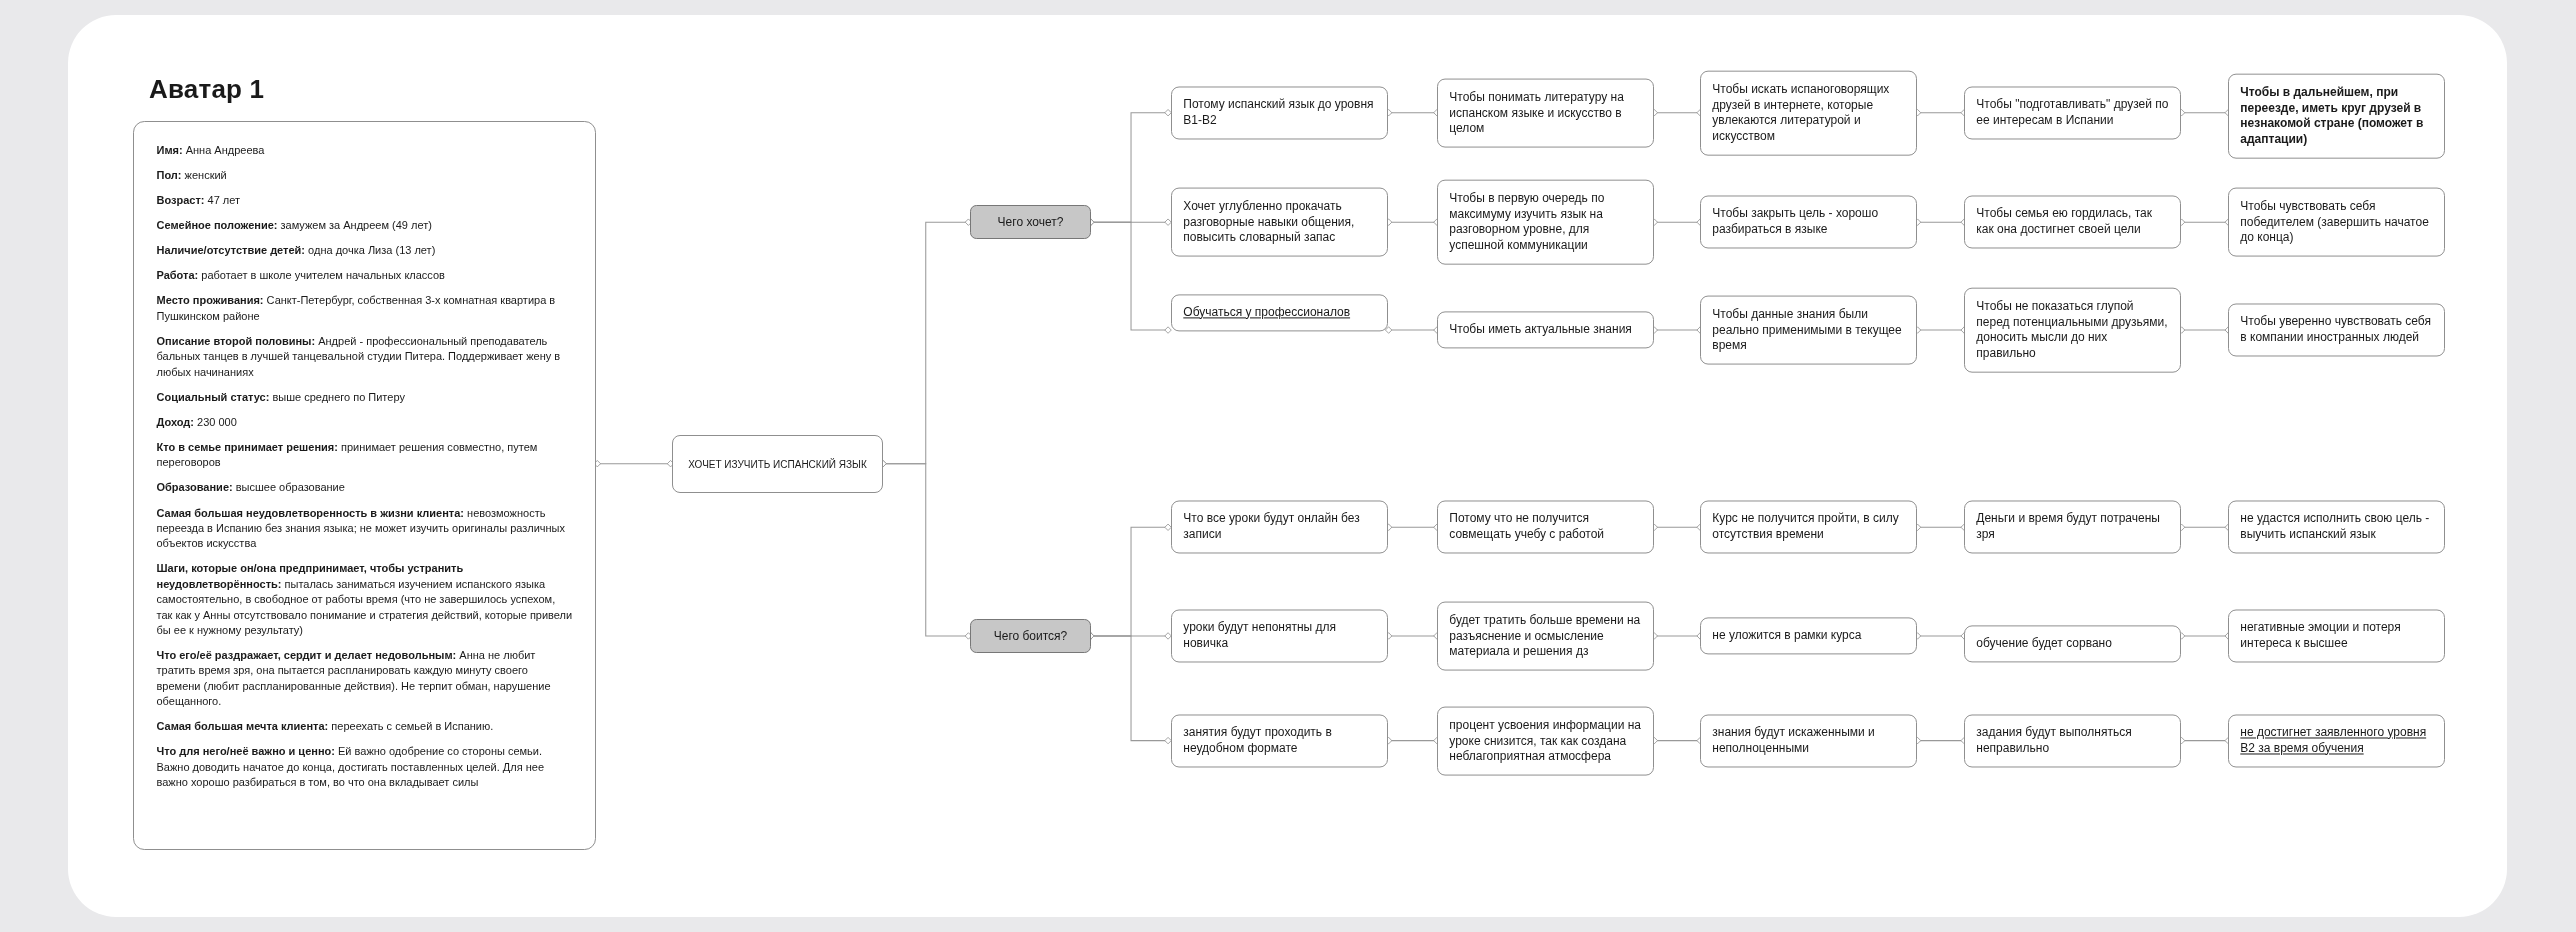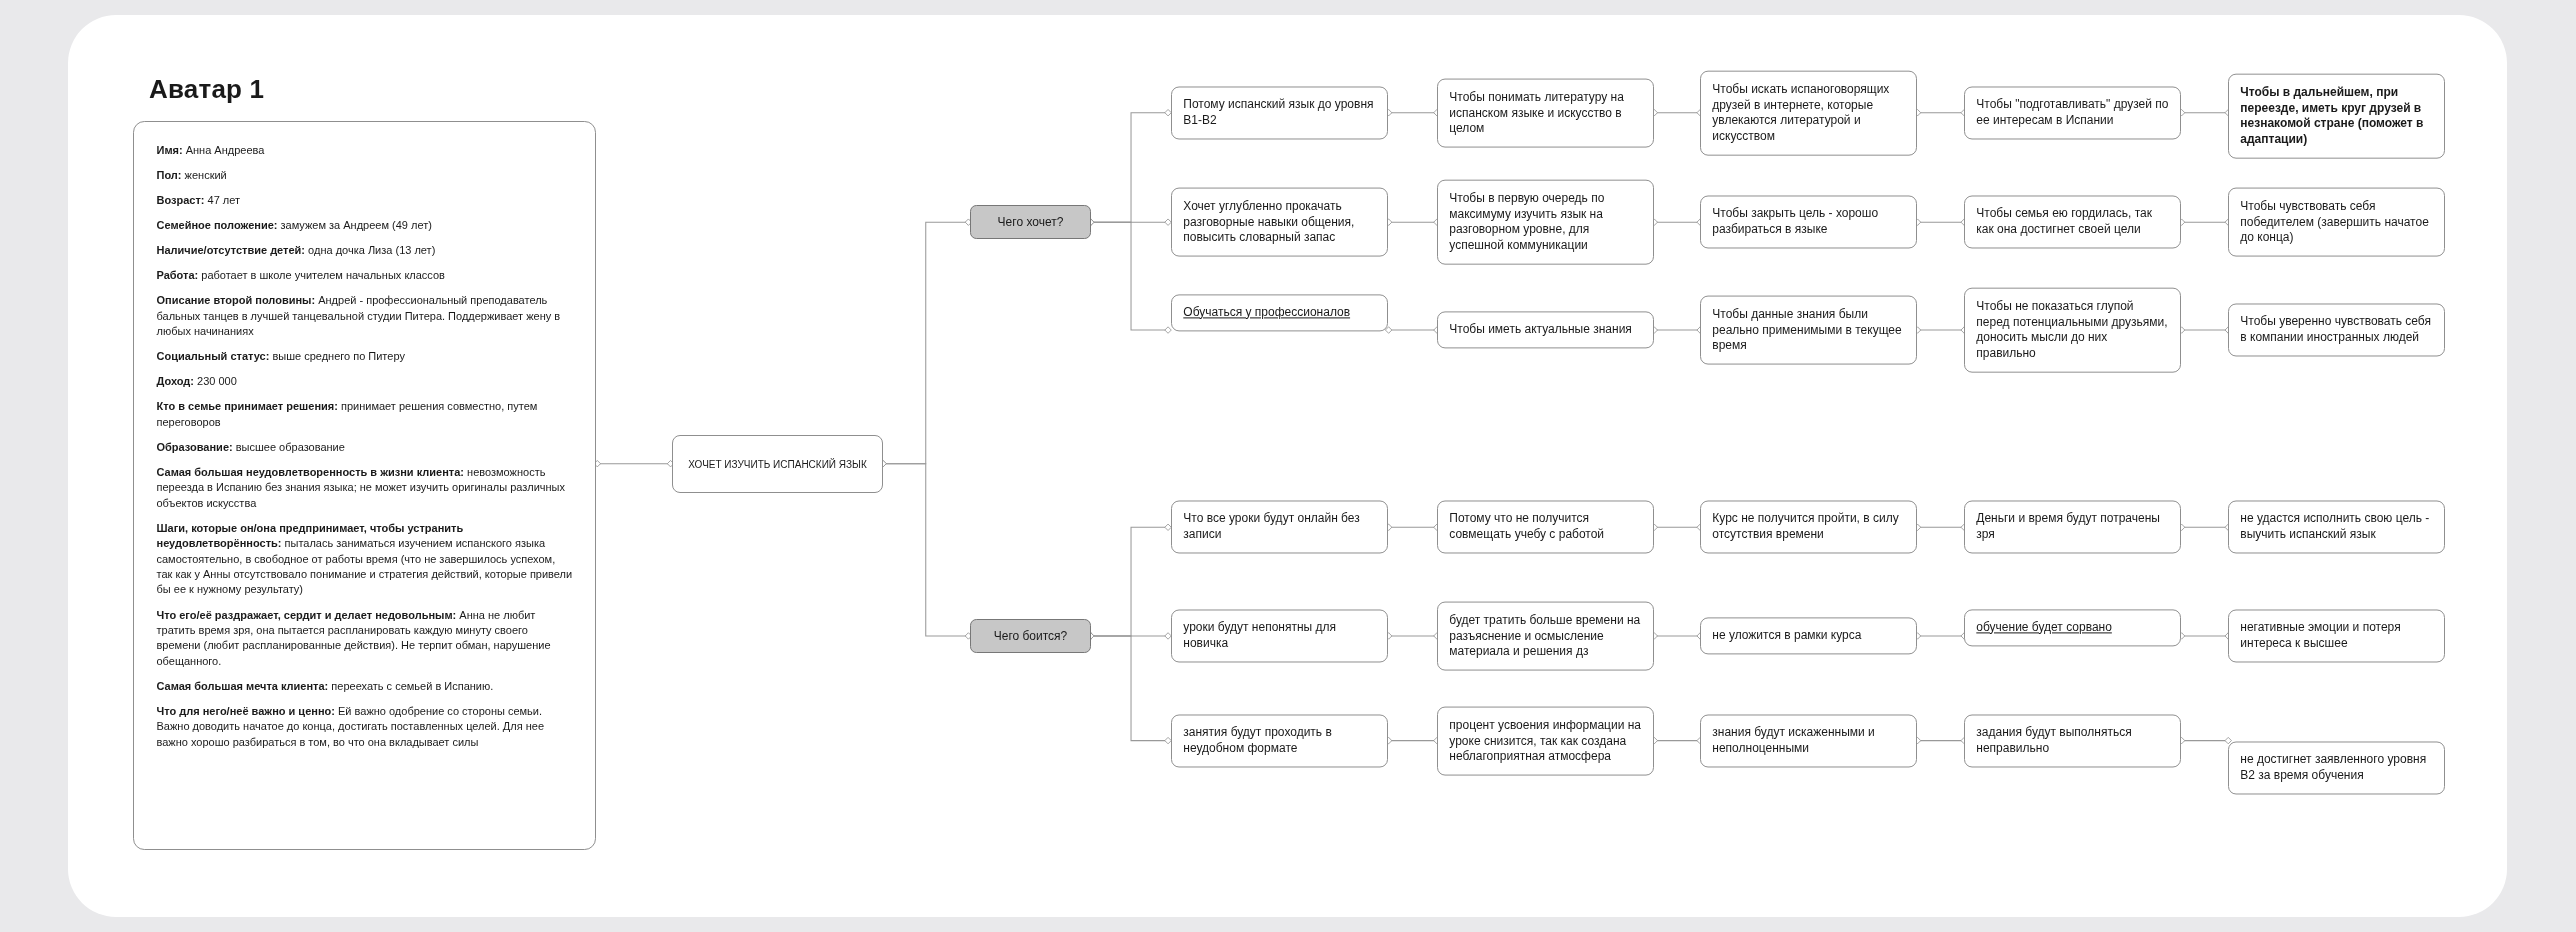--- a/index.html
+++ b/index.html
@@ -105,20 +105,21 @@
 
 <h1 class="title">Аватар 1</h1>
 
 <div class="profile-card">
   <p><span class="pl">Имя:</span> <span class="pt">Анна Андреева</span></p>
   <p><span class="pl">Пол:</span> <span class="pt">женский</span></p>
   <p><span class="pl">Возраст:</span> <span class="pt">47 лет</span></p>
   <p><span class="pl">Семейное положение:</span> <span class="pt">замужем за Андреем (49 лет)</span></p>
   <p><span class="pl">Наличие/отсутствие детей:</span> <span class="pt">одна дочка Лиза (13 лет)</span></p>
   <p><span class="pl">Работа:</span> <span class="pt">работает в школе учителем начальных классов</span></p>
+  <p><span class="pl">Место проживания:</span> <span class="pt">Санкт-Петербург, собственная 3-х комнатная квартира в Пушкинском районе</span></p>
   <p><span class="pl">Описание второй половины:</span> <span class="pt">Андрей - профессиональный преподаватель бальных танцев в лучшей танцевальной студии Питера. Поддерживает жену в любых начинаниях</span></p>
   <p><span class="pl">Социальный статус:</span> <span class="pt">выше среднего по Питеру</span></p>
   <p><span class="pl">Доход:</span> <span class="pt">230 000</span></p>
   <p><span class="pl">Кто в семье принимает решения:</span> <span class="pt">принимает решения совместно, путем переговоров</span></p>
   <p><span class="pl">Образование:</span> <span class="pt">высшее образование</span></p>
   <p><span class="pl">Самая большая неудовлетворенность в жизни клиента:</span> <span class="pt">невозможность переезда в Испанию без знания языка; не может изучить оригиналы различных объектов искусства</span></p>
   <p><span class="pl">Шаги, которые он/она предпринимает, чтобы устранить неудовлетворённость:</span> <span class="pt">пыталась заниматься изучением испанского языка самостоятельно, в свободное от работы время (что не завершилось успехом, так как у Анны отсутствовало понимание и стратегия действий, которые привели бы ее к нужному результату)</span></p>
   <p><span class="pl">Что его/её раздражает, сердит и делает недовольным:</span> <span class="pt">Анна не любит тратить время зря, она пытается распланировать каждую минуту своего времени (любит распланированные действия). Не терпит обман, нарушение обещанного.</span></p>
   <p><span class="pl">Самая большая мечта клиента:</span> <span class="pt">переехать с семьей в Испанию.</span></p>
   <p><span class="pl">Что для него/неё важно и ценно:</span> <span class="pt">Ей важно одобрение со стороны семьи. Важно доводить начатое до конца, достигать поставленных целей. Для нее важно хорошо разбираться в том, во что она вкладывает силы</span></p>
@@ -155,21 +156,21 @@
 
 <div class="mbox" style="left:1171px;top:527px;"><span>Что все уроки будут онлайн без записи</span></div>
 <div class="mbox" style="left:1437px;top:527px;"><span>Потому что не получится совмещать учебу с работой</span></div>
 <div class="mbox" style="left:1700px;top:527px;"><span>Курс не получится пройти, в силу отсутствия времени</span></div>
 <div class="mbox" style="left:1964px;top:527px;"><span>Деньги и время будут потрачены зря</span></div>
 <div class="mbox" style="left:2228px;top:527px;"><span>не удастся исполнить свою цель - выучить испанский язык</span></div>
 
 <div class="mbox" style="left:1171px;top:636px;"><span>уроки будут непонятны для новичка</span></div>
 <div class="mbox" style="left:1437px;top:636px;"><span>будет тратить больше времени на разъяснение и осмысление материала и решения дз</span></div>
 <div class="mbox" style="left:1700px;top:636px;"><span>не уложится в рамки курса</span></div>
-<div class="mbox" style="left:1964px;top:628px;text-decoration:underline;"><span>обучение будет сорвано</span></div>
+<div class="mbox" style="left:1964px;top:644px;"><span>обучение будет сорвано</span></div>
 <div class="mbox" style="left:2228px;top:636px;"><span>негативные эмоции и потеря интереса к высшее</span></div>
 
 <div class="mbox" style="left:1171px;top:741px;"><span>занятия будут проходить в неудобном формате</span></div>
 <div class="mbox" style="left:1437px;top:741px;"><span>процент усвоения информации на уроке снизится, так как создана неблагоприятная атмосфера</span></div>
 <div class="mbox" style="left:1700px;top:741px;"><span>знания будут искаженными и неполноценными</span></div>
 <div class="mbox" style="left:1964px;top:741px;"><span>задания будут выполняться неправильно</span></div>
-<div class="mbox" style="left:2228px;top:768px;"><span>не достигнет заявленного уровня B2 за время обучения</span></div>
+<div class="mbox" style="left:2228px;top:741px;text-decoration:underline;"><span>не достигнет заявленного уровня B2 за время обучения</span></div>
 
 
 </body></html>

